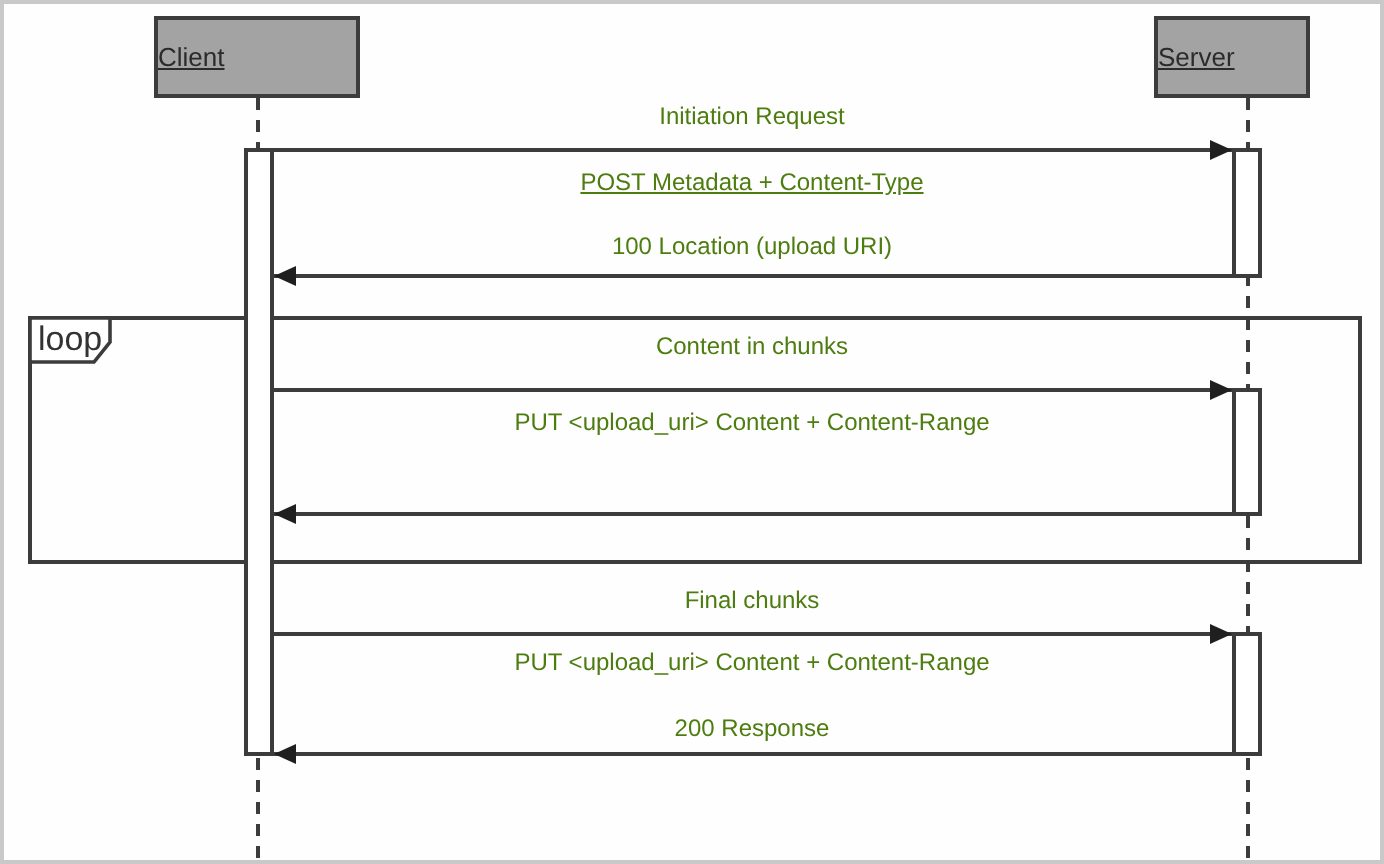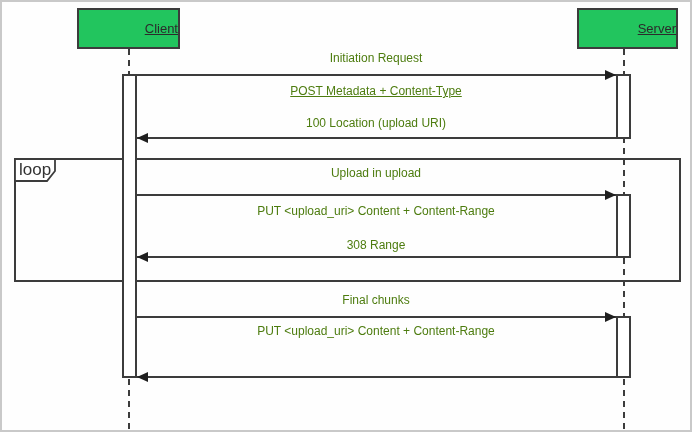--- a/index.html
+++ b/index.html
@@ -12,22 +12,22 @@
     font-family:"Liberation Sans", sans-serif;
     overflow:hidden;
   }
   .lifeline {
     position:absolute; width:2px;
     background:repeating-linear-gradient(to bottom, #3c3c3c 0 6px, transparent 6px 11px);
   }
   .actor {
     position:absolute; top:6px; height:41px;
     box-sizing:border-box;
-    border:2px solid #3c3c3c; background:#22c55e;
-    display:flex; align-items:center; justify-content:flex-end;
+    border:2px solid #3c3c3c; background:#a3a3a3;
+    display:flex; align-items:center; justify-content:flex-start;
     font-size:13px; color:#2b2b2b; text-decoration:underline;
     z-index:6;
   }
   .actbar {
     position:absolute; width:15px;
     box-sizing:border-box;
     background:#fff; border:2px solid #3c3c3c;
     z-index:3;
   }
   .msg-line {
@@ -86,40 +86,40 @@
   <div class="actbar" style="left:614px; top:314px; height:62px;"></div>
 
   <div class="msg-label" style="top:49px;">Initiation Request</div>
   <div class="msg-line" style="left:134px; top:72px; width:481px;"></div>
   <div class="arrow-right" style="left:603px; top:68px;"></div>
   <div class="msg-label" style="top:82px;text-decoration:underline;">POST Metadata + Content-Type</div>
   <div class="msg-label" style="top:114px;">100 Location (upload URI)</div>
   <div class="msg-line" style="left:135px; top:135px; width:480px;"></div>
   <div class="arrow-left" style="left:135px; top:131px;"></div>
 
-  <div class="msg-label" style="top:164px;">Upload in upload</div>
+  <div class="msg-label" style="top:164px;">Content in chunks</div>
   <div class="msg-line" style="left:134px; top:192px; width:481px;"></div>
   <div class="arrow-right" style="left:603px; top:188px;"></div>
   <div class="msg-label" style="top:202px;">PUT &lt;upload_uri&gt; Content + Content-Range</div>
-  <div class="msg-label" style="top:236px;">308 Range</div>
   <div class="msg-line" style="left:135px; top:254px; width:480px;"></div>
   <div class="arrow-left" style="left:135px; top:250px;"></div>
 
   <div class="msg-label" style="top:291px;">Final chunks</div>
   <div class="msg-line" style="left:134px; top:314px; width:481px;"></div>
   <div class="arrow-right" style="left:603px; top:310px;"></div>
   <div class="msg-label" style="top:322px;">PUT &lt;upload_uri&gt; Content + Content-Range</div>
+  <div class="msg-label" style="top:355px;">200 Response</div>
   <div class="msg-line" style="left:135px; top:374px; width:480px;"></div>
   <div class="arrow-left" style="left:135px; top:370px;"></div>
 
   <svg class="loop-tag" viewBox="0 0 42 24">
     <path d="M1,1 H41 V13 L33,23 H1 Z" fill="#ffffff" stroke="#3c3c3c" stroke-width="1.8"></path>
   </svg>
   <div class="loop-tag-label">loop</div>
 
   <div class="actor" style="left:75px; width:103px;">
     <span>Client</span>
   </div>
-  <div class="actor" style="left:575px; width:101px;">
+  <div class="actor" style="left:575px; width:78px;">
     <span>Server</span>
   </div>
 
 </div>
 
 </body></html>

